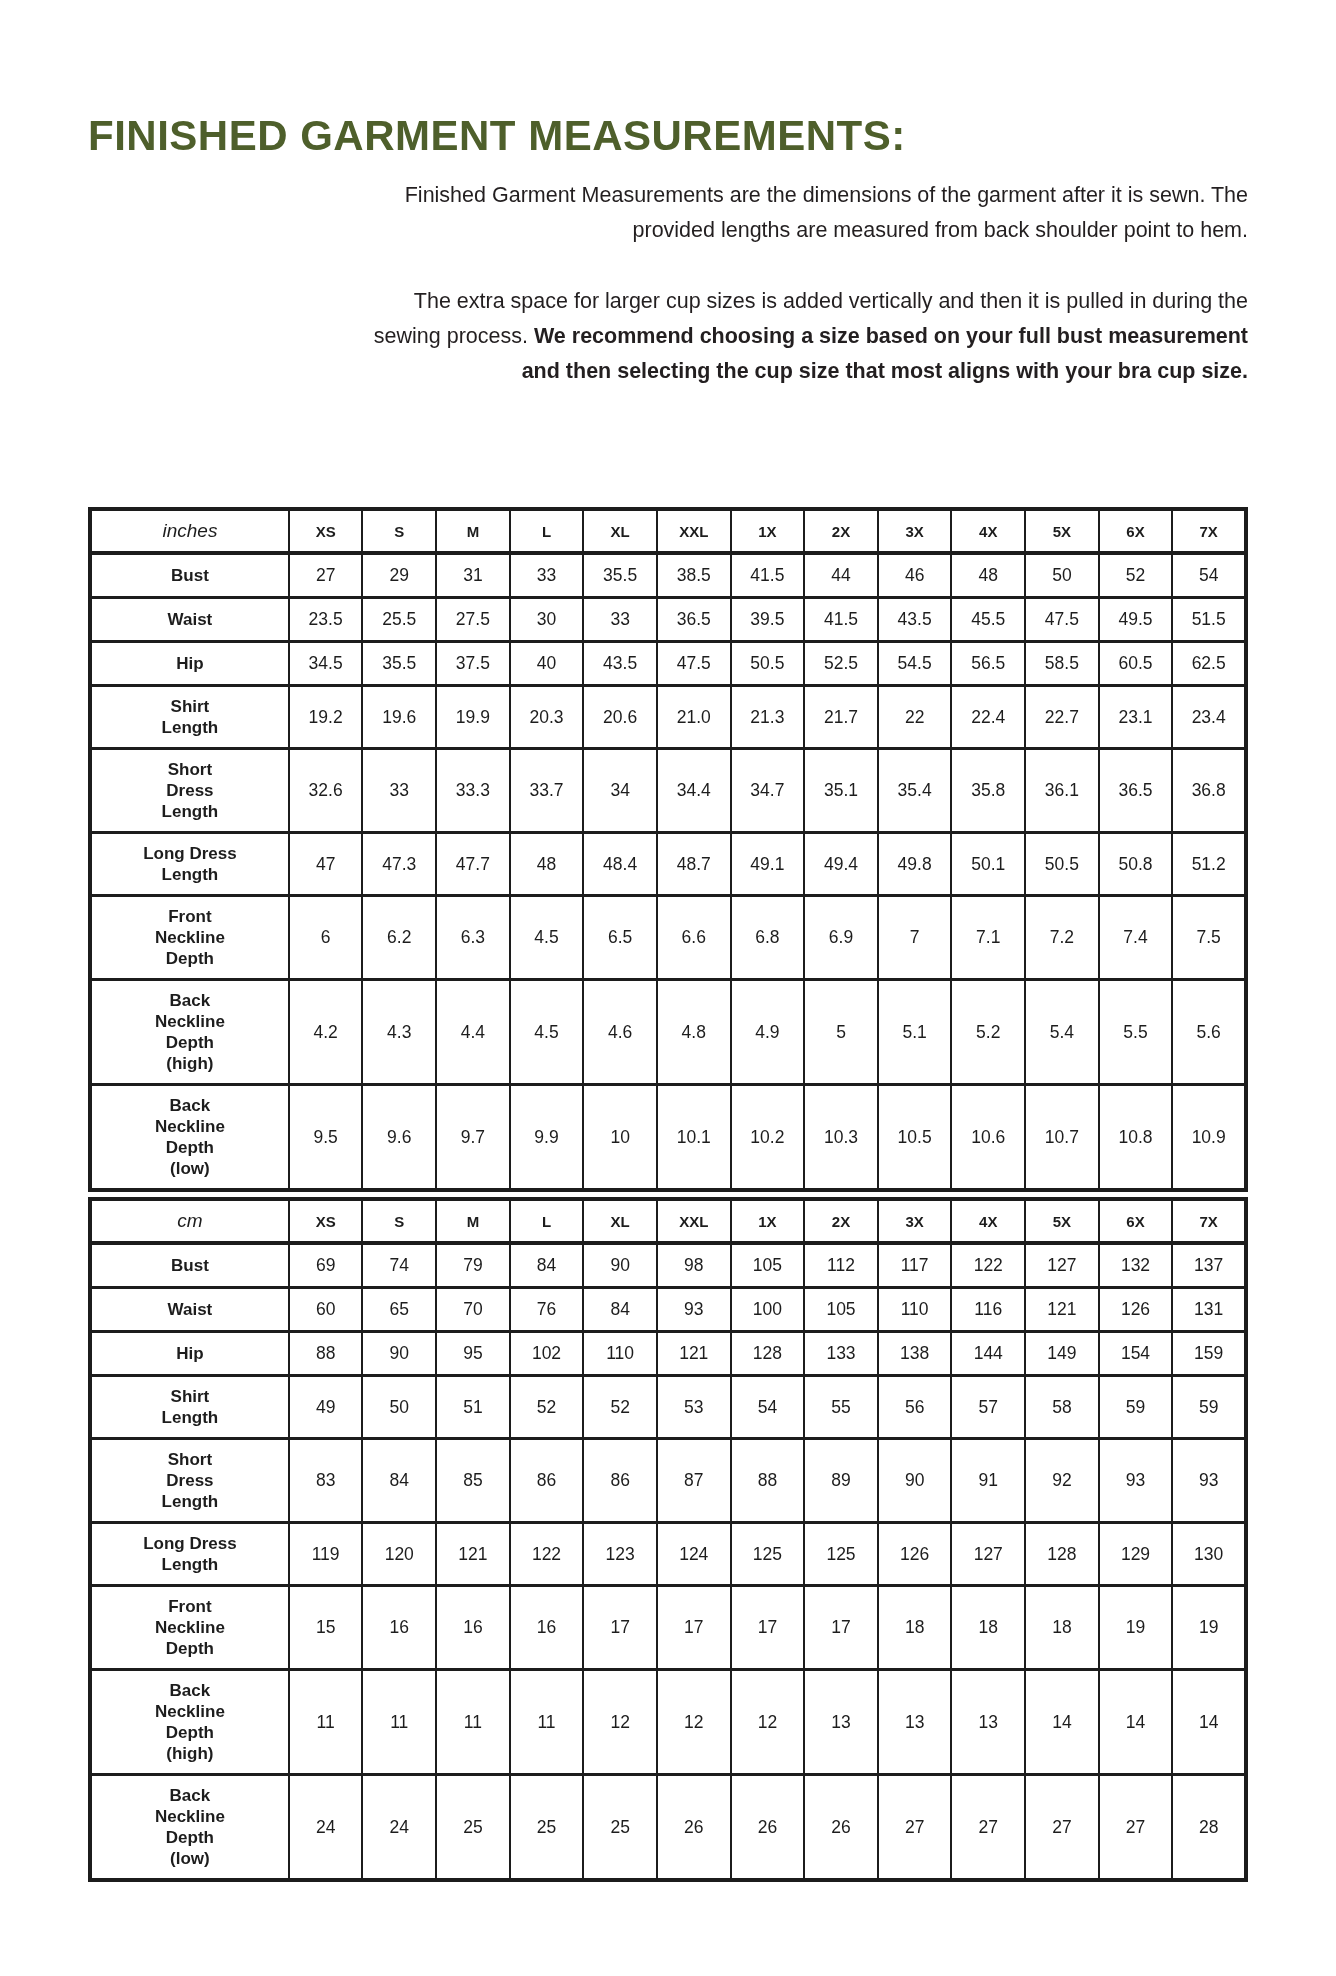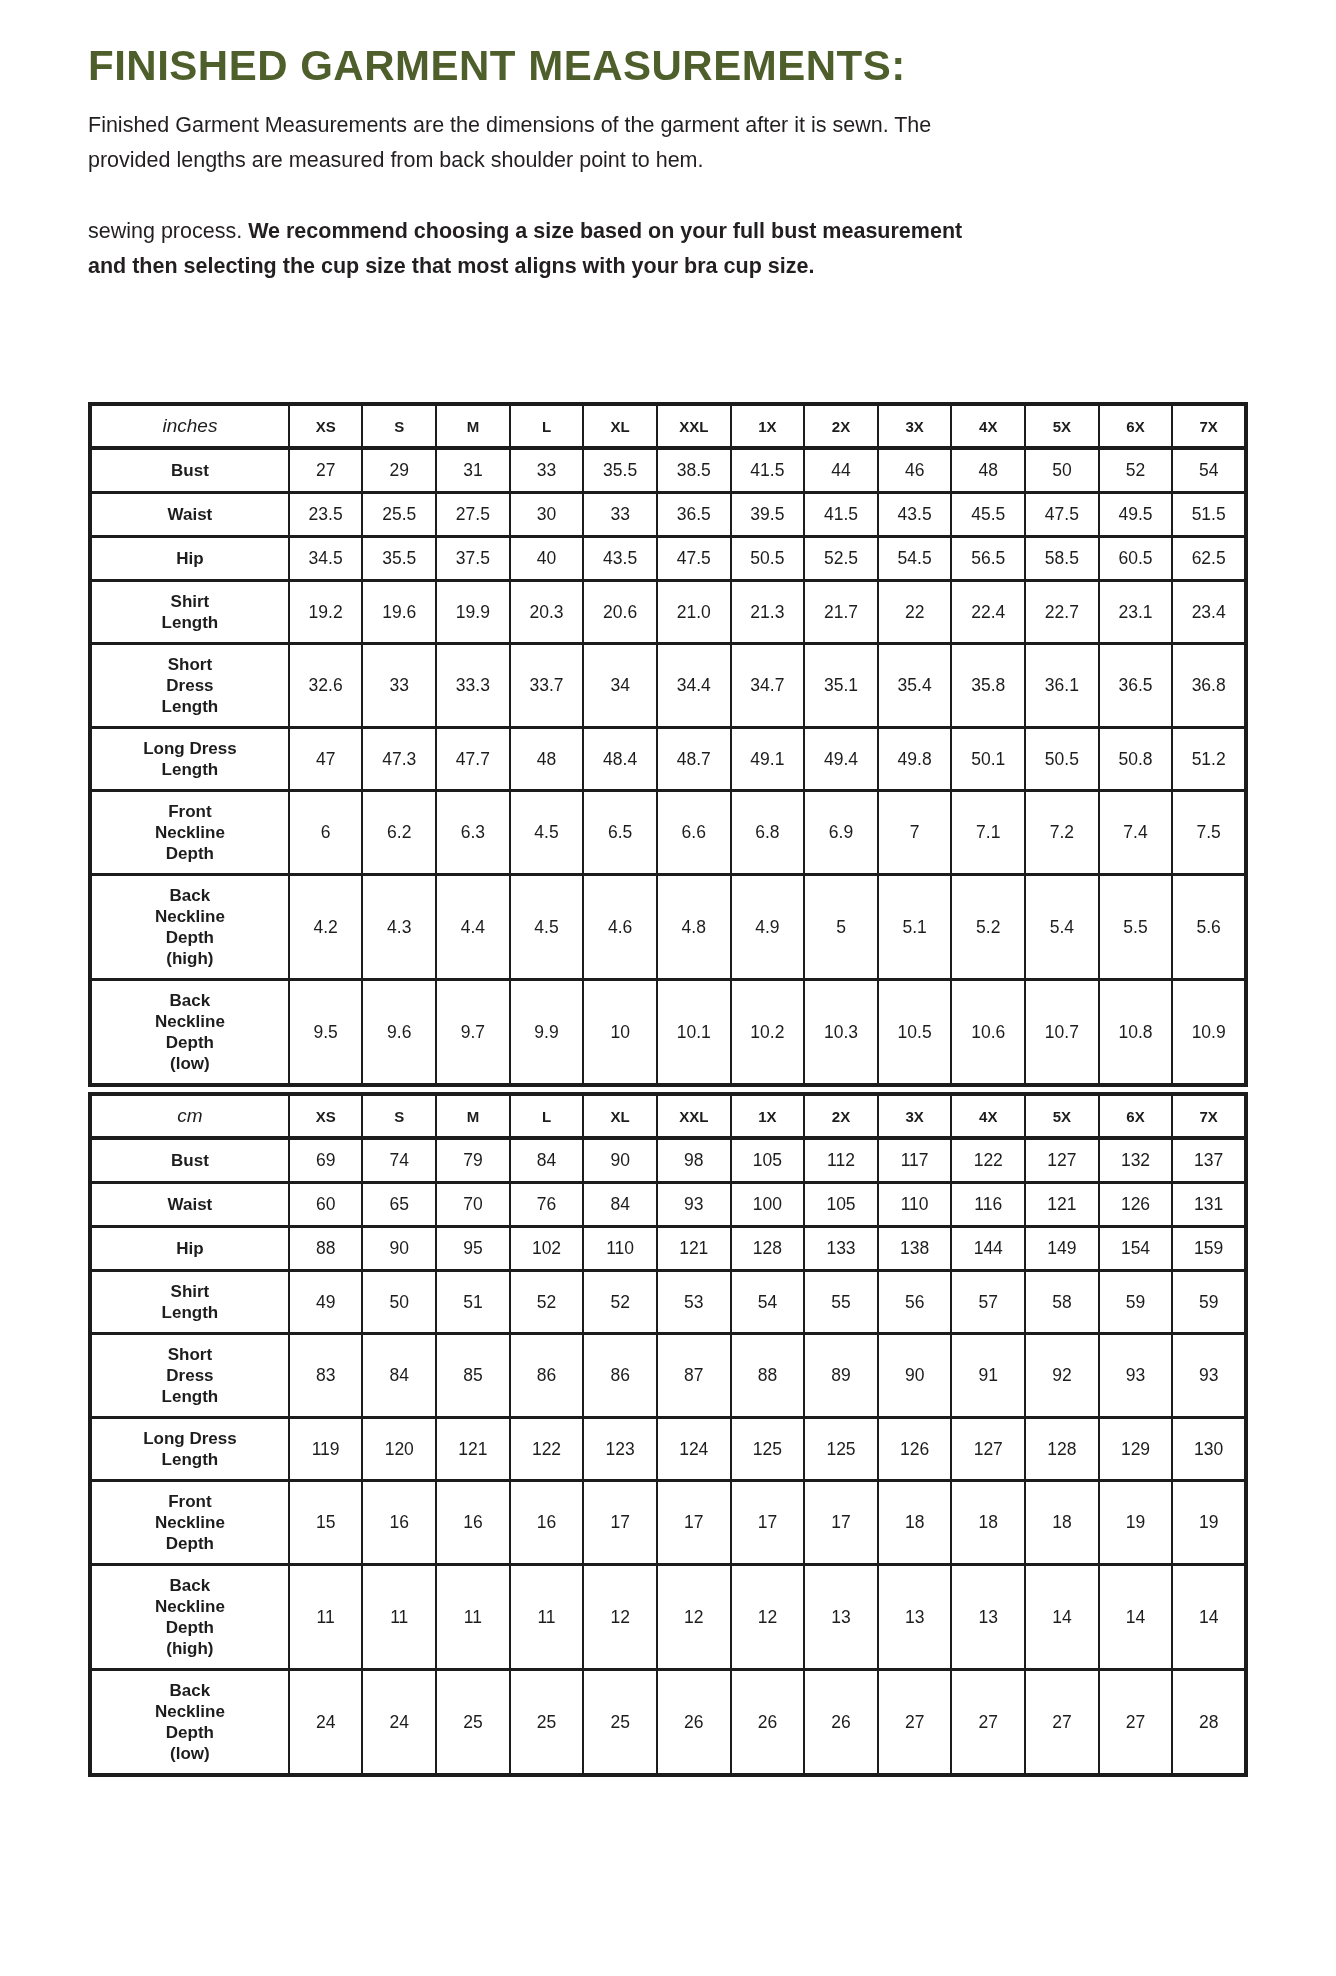--- a/index.html
+++ b/index.html
@@ -13,35 +13,35 @@
     width:1336px;
     font-family:"Liberation Sans","DejaVu Sans",sans-serif;
     color:var(--ink);
   }
   .page{
     width:1336px;
     min-height:1976px;
     padding:0 88px 20px 88px;
   }
   .title{
-    margin:44px 0 0 0;
+    margin:114px 0 0 0;
     font-size:42px;
     font-weight:700;
     letter-spacing:.5px;
     color:var(--green);
     line-height:1.05;
   }
   .para{
     margin-top:20px;
     font-size:21.5px;
     line-height:35px;
     color:var(--ink);
   }
   .para.second{ margin-top:36px; }
-  .para .pline{ display:block; }
+  .para .pline{ display:block;text-align:right; }
   .para b{ font-weight:700;margin-top:28px; }
   .tablewrap{ margin-top:118px; }
   .tablewrap.second{ margin-top:5px; }
   table{
     width:100%;
     border-collapse:collapse;
     table-layout:fixed;
     border:4px solid var(--line);
   }
   th,td{
@@ -81,20 +81,21 @@
 <div class="page">
 
   <h1 class="title">FINISHED GARMENT MEASUREMENTS:</h1>
 
   <p class="para">
     <span class="pline">Finished Garment Measurements are the dimensions of the garment after it is sewn. The</span>
     <span class="pline">provided lengths are measured from back shoulder point to hem.</span>
   </p>
 
   <p class="para second">
+    <span class="pline">The extra space for larger cup sizes is added vertically and then it is pulled in during the</span>
     <span class="pline"><span>sewing process. </span><b>We recommend choosing a size based on your full bust measurement</b></span>
     <span class="pline"><b>and then selecting the cup size that most aligns with your bra cup size.</b></span>
   </p>
 
   <div class="tablewrap">
     <table>
         <colgroup>
           <col class="labelcol">
           <col>
           <col>

